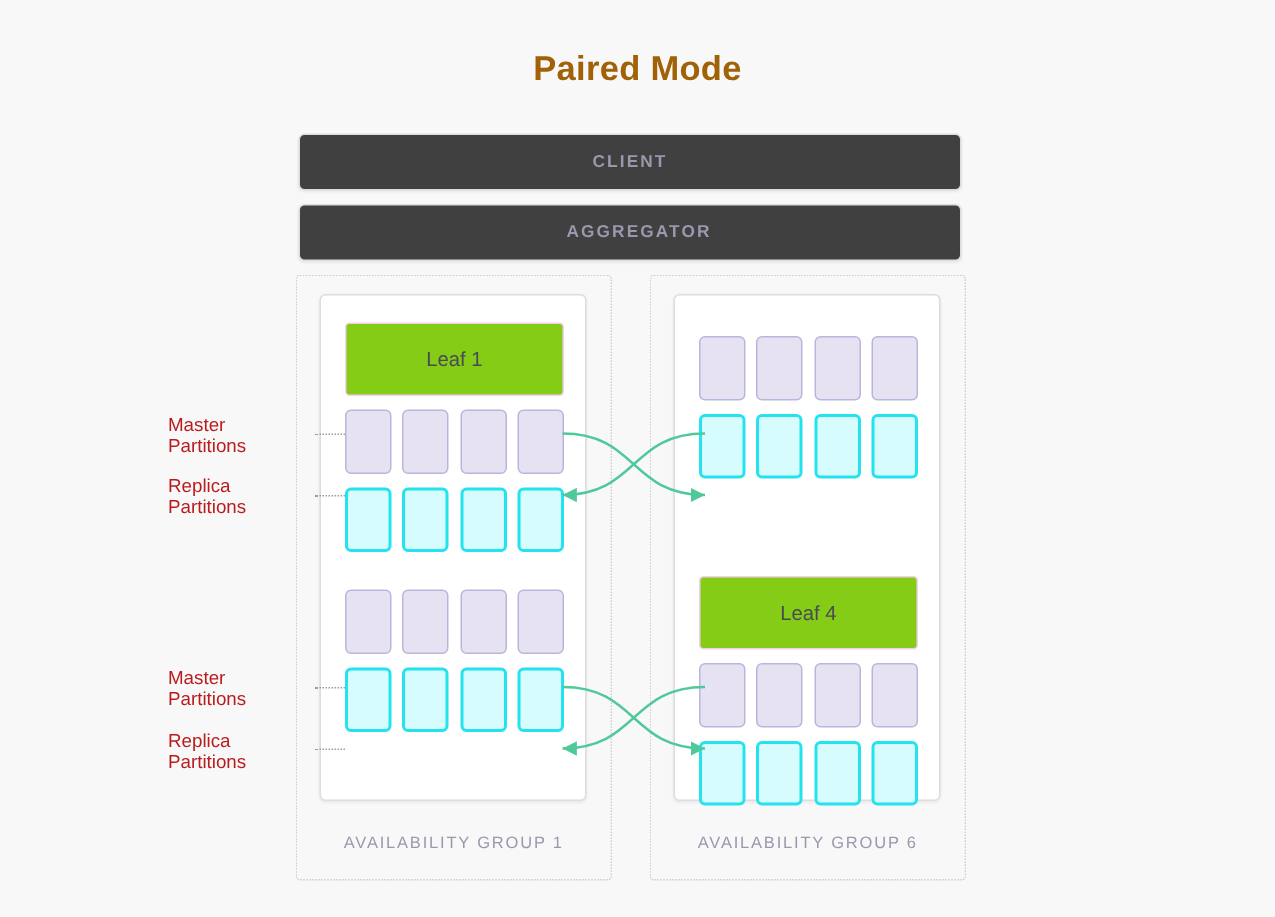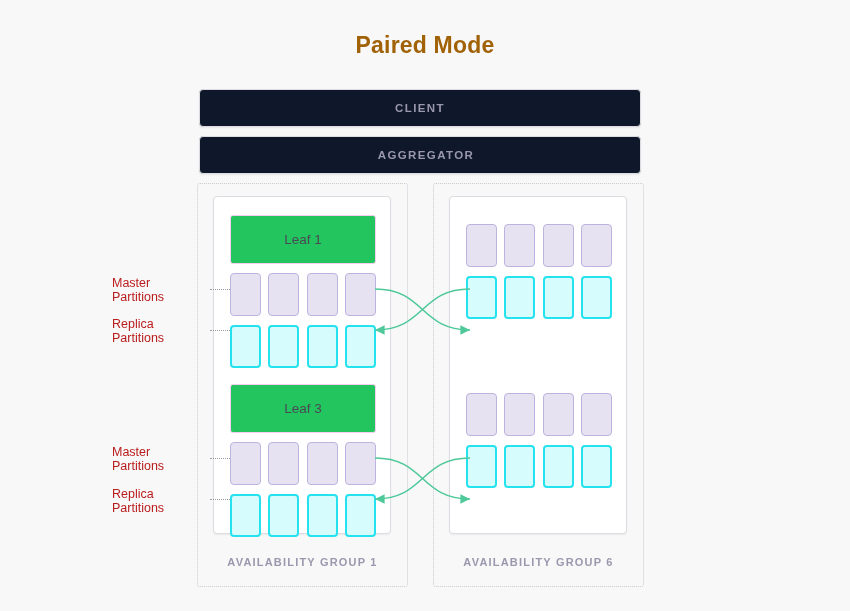--- a/index.html
+++ b/index.html
@@ -34,21 +34,21 @@
     color: #a16207;
     letter-spacing: 0.2px;
   }
 
   
   .topbar {
     position: absolute;
     left: 199px;
     width: 442px;
     height: 38px;
-    background: #0f172a;
+    background: #404040;
     border: 1px solid #dcdce2;
     border-radius: 4px;
     box-shadow: 0 1px 2px rgba(0,0,0,0.07);
     display: flex;
     align-items: center;
     justify-content: center;
     box-sizing: border-box;
   }
   .topbar span {
     font-size: 11.5px;
@@ -72,21 +72,21 @@
   #ag-outer-1 { left: 197px; }
   #ag-outer-2 { left: 433px; }
 
   .ag-label {
     position: absolute;
     bottom: 18px;
     left: 0;
     width: 100%;
     text-align: center;
     font-size: 11px;
-    font-weight: bold;
+    font-weight: normal;
     letter-spacing: 1.2px;
     color: #9a98ad;
   }
 
   
   .ag-inner {
     position: absolute;
     top: 196px;
     width: 178px;
     height: 338px;
@@ -103,21 +103,21 @@
   .leaf-block {
     position: absolute;
     left: 16px;
     width: 146px;
   }
   .leaf-block.top    { top: 18px; }
   .leaf-block.bottom { top: 187px; }
 
   .leaf-box {
     height: 49px;
-    background: #22c55e;
+    background: #84cc16;
     border: 1px solid #f8cdf2;
     border-radius: 3px;
     display: flex;
     align-items: center;
     justify-content: center;
     box-sizing: border-box;
     font-size: 13.5px;
     color: #4a4a55;
   }
 
@@ -200,23 +200,20 @@
       </div>
       <div class="part-row">
         <div class="part replica"></div>
         <div class="part replica"></div>
         <div class="part replica"></div>
         <div class="part replica"></div>
       </div>
     </div>
 
     <div class="leaf-block bottom">
-      <div class="leaf-box">
-        <span>Leaf 3</span>
-      </div>
       <div class="part-row">
         <div class="part master"></div>
         <div class="part master"></div>
         <div class="part master"></div>
         <div class="part master"></div>
       </div>
       <div class="part-row">
         <div class="part replica"></div>
         <div class="part replica"></div>
         <div class="part replica"></div>
@@ -241,20 +238,23 @@
       </div>
       <div class="part-row">
         <div class="part replica"></div>
         <div class="part replica"></div>
         <div class="part replica"></div>
         <div class="part replica"></div>
       </div>
     </div>
 
     <div class="leaf-block bottom">
+      <div class="leaf-box">
+        <span>Leaf 4</span>
+      </div>
       <div class="part-row">
         <div class="part master"></div>
         <div class="part master"></div>
         <div class="part master"></div>
         <div class="part master"></div>
       </div>
       <div class="part-row">
         <div class="part replica"></div>
         <div class="part replica"></div>
         <div class="part replica"></div>

